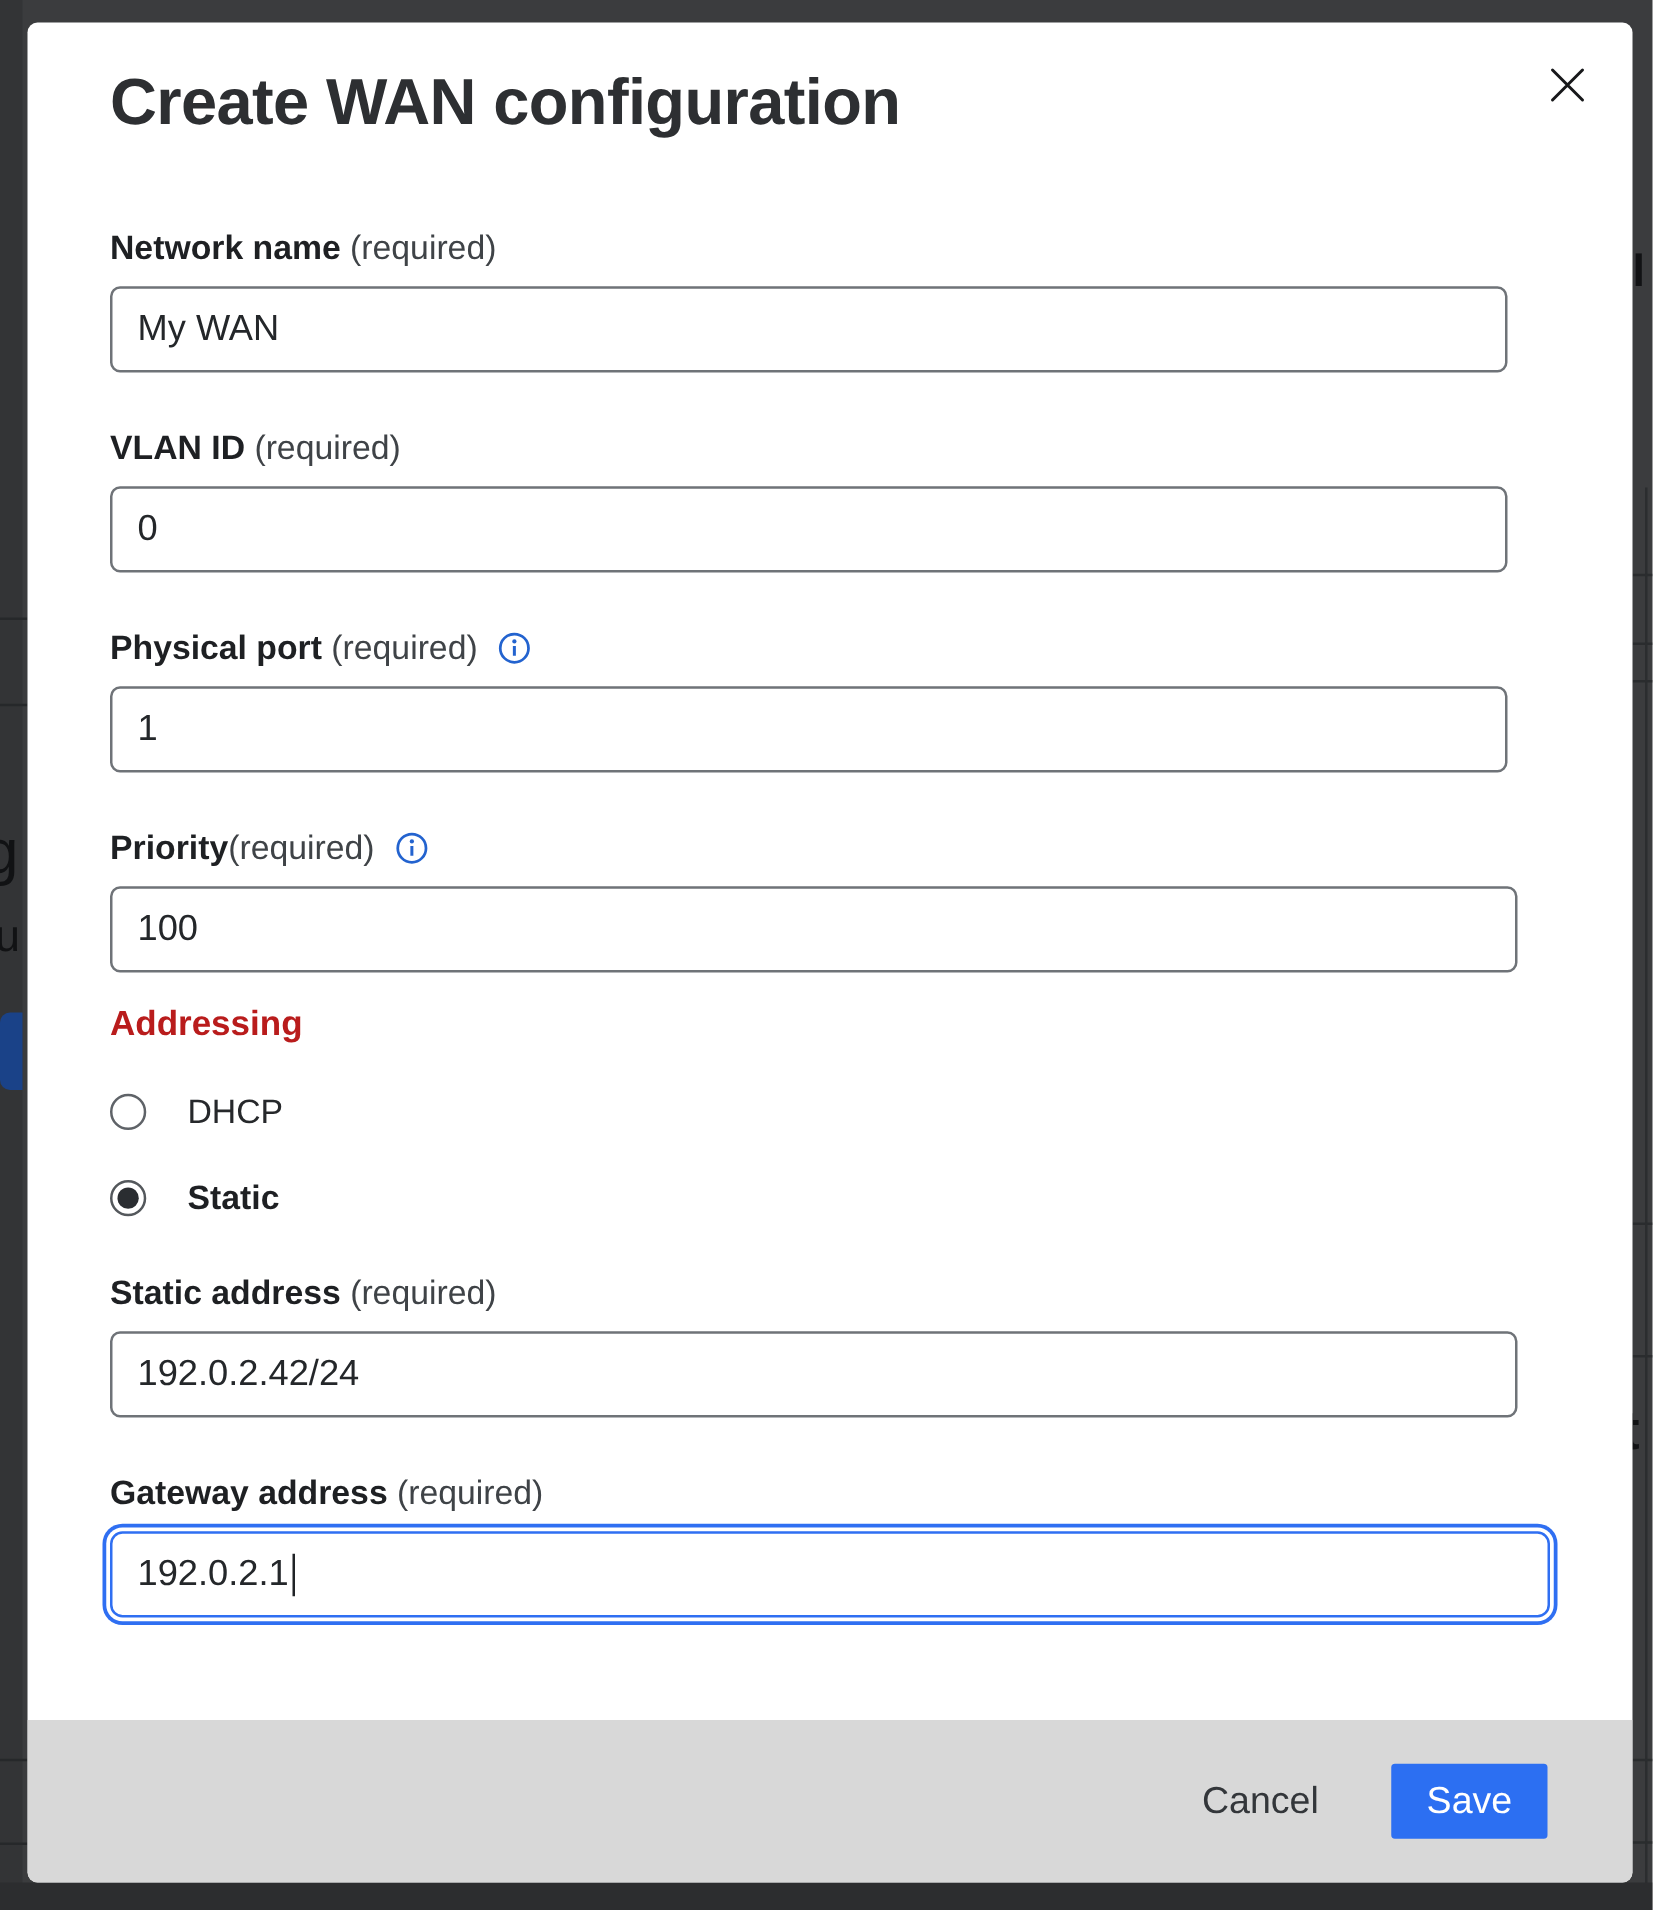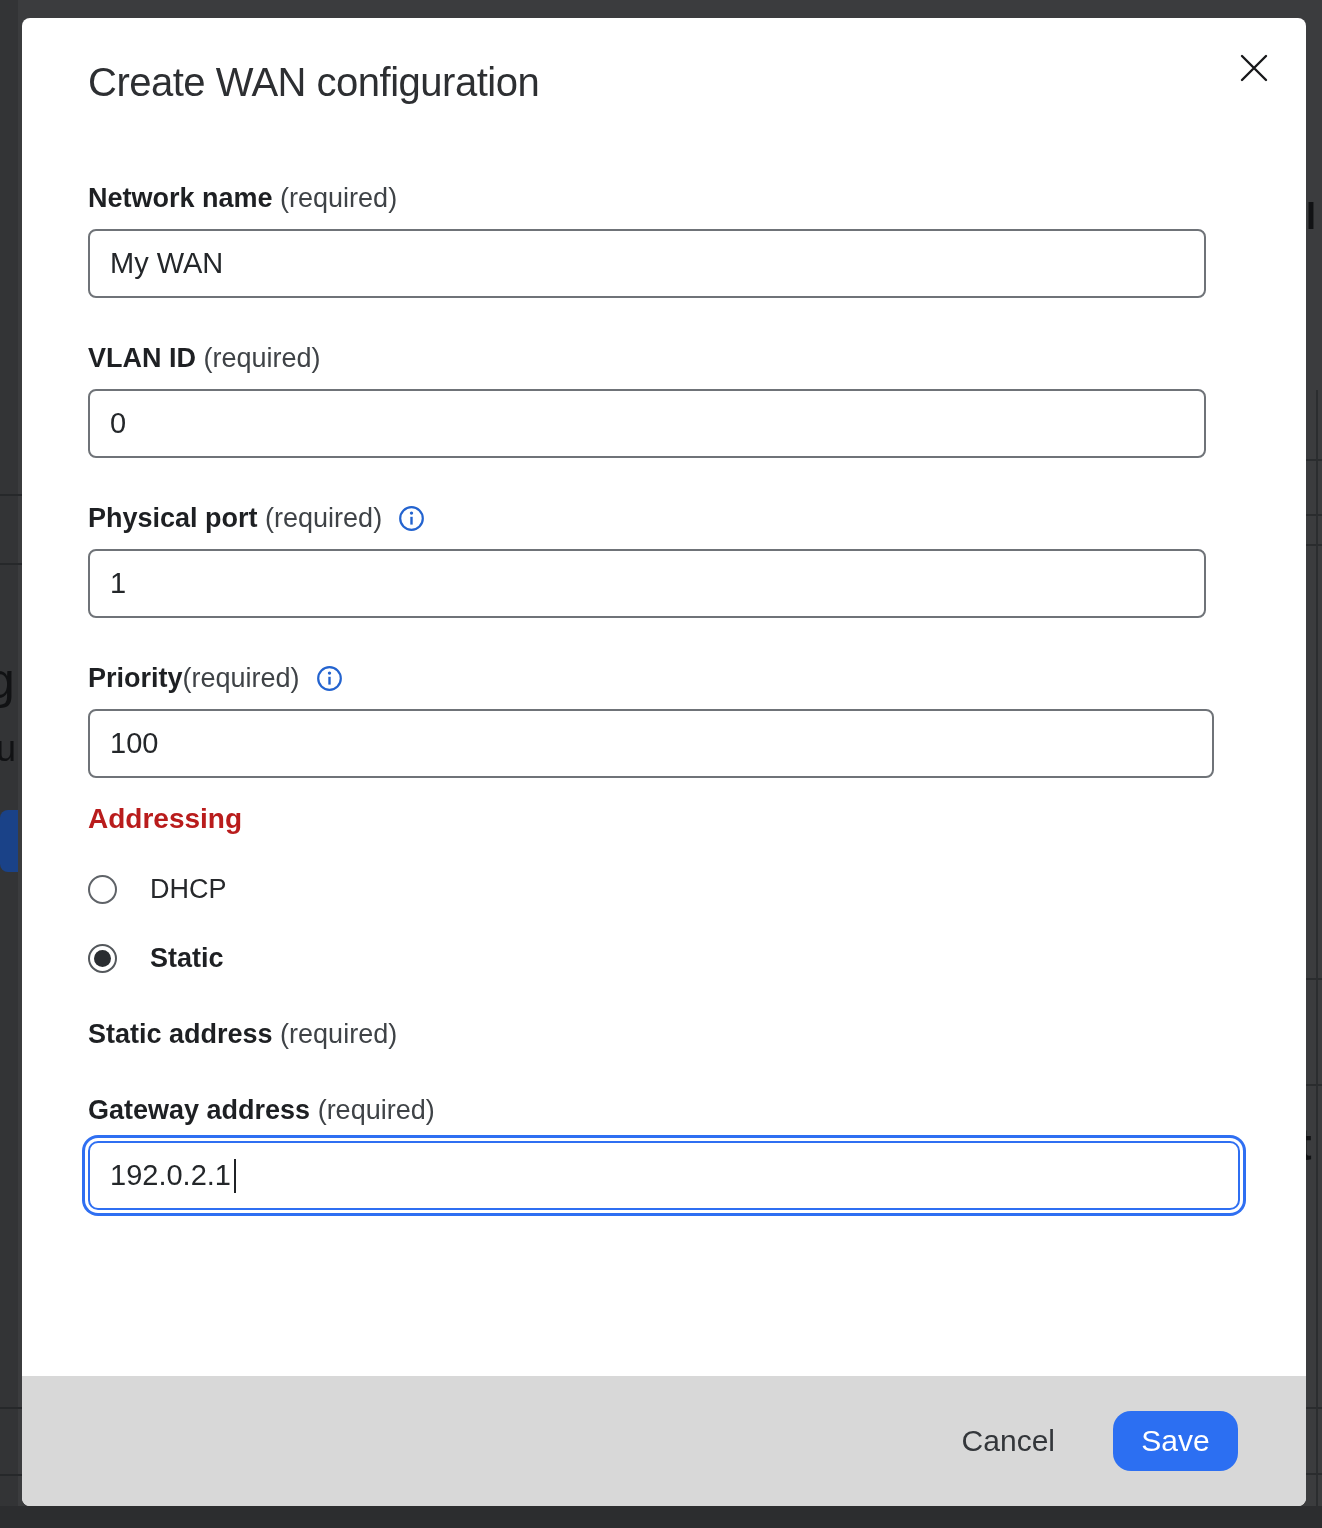--- a/index.html
+++ b/index.html
@@ -29,22 +29,22 @@
   .modal {
     position: absolute; left: 22px; top: 18px;
     width: 1284px; height: 1488px;
     background: #ffffff;
     border-radius: 8px;
     overflow: hidden;
     display: flex; flex-direction: column;
   }
   .content { flex: 1; padding: 40px 0 0 66px; position: relative; }
   .dialog-title {
-    font-size: 40px; line-height: 48px;
-    font-weight: 400; color: #2d2f32; letter-spacing: -0.5px;
+    font-size: 52px; line-height: 48px;
+    font-weight: 700; color: #2d2f32; letter-spacing: -0.5px;
   }
   .close-btn {
     position: absolute; top: 32px; right: 34px;
     width: 36px; height: 36px;
     background: none; border: none; padding: 3px; cursor: pointer;
   }
 
   .field { margin-top: 44px; }
   .field.first { margin-top: 76px; }
   .field-label { display: flex; align-items: center; font-size: 27px; line-height: 32px; }
@@ -93,21 +93,21 @@
     background: #d8d8d8;
     display: flex; align-items: center; justify-content: flex-end;
     gap: 52px; padding-right: 68px; padding-left: 16px;
   }
   .cancel-btn {
     background: none; border: none; cursor: pointer;
     font-size: 30px; color: #33363a; font-family: inherit;
   }
   .save-btn {
     width: 125px; height: 60px;
-    border: none; border-radius: 18px; cursor: pointer;
+    border: none; border-radius: 3px; cursor: pointer;
     background: #2c6ff2; color: #ffffff;
     font-size: 30px; font-family: inherit;
   }
 </style>
 </head>
 <body>
 
 <div class="bg-frag bg-left-strip"></div>
 <div class="bg-frag bg-line" style="left:0;top:494px;width:22px;"></div>
 <div class="bg-frag bg-line" style="left:0;top:563px;width:22px;"></div>
@@ -203,20 +203,23 @@
     <div class="radio-row">
       <span class="radio selected"></span>
       <span class="radio-label bold">Static</span>
     </div>
 
     <div class="field">
       <div class="field-label">
         <span class="lbl">Static address</span>
           <span class="req"> (required)</span>
       </div>
+      <div class="text-input wide">
+        <span class="input-value">192.0.2.42/24</span>
+      </div>
     </div>
 
     <div class="field">
       <div class="field-label">
         <span class="lbl">Gateway address</span>
           <span class="req"> (required)</span>
       </div>
       <div class="text-input focused">
         <span class="input-value">192.0.2.1</span>
         <span class="caret"></span>

